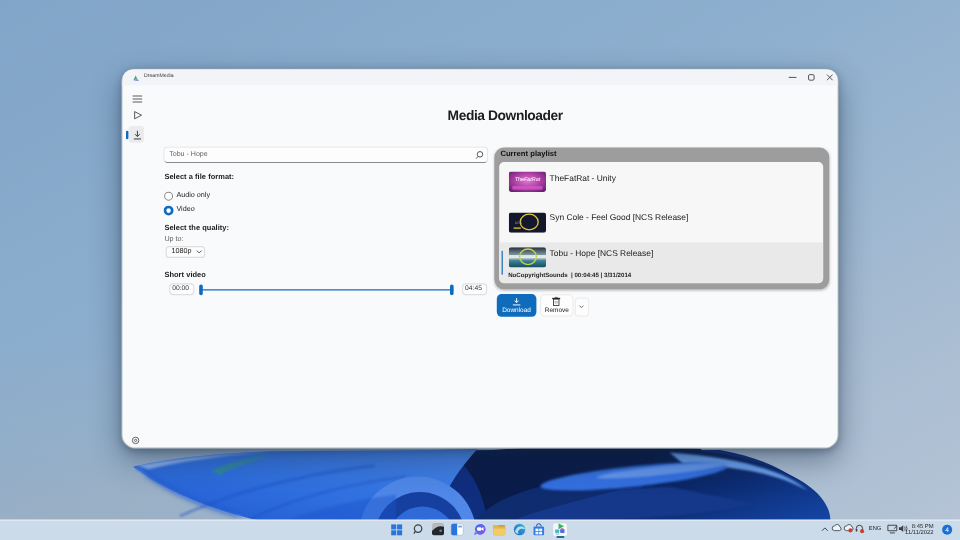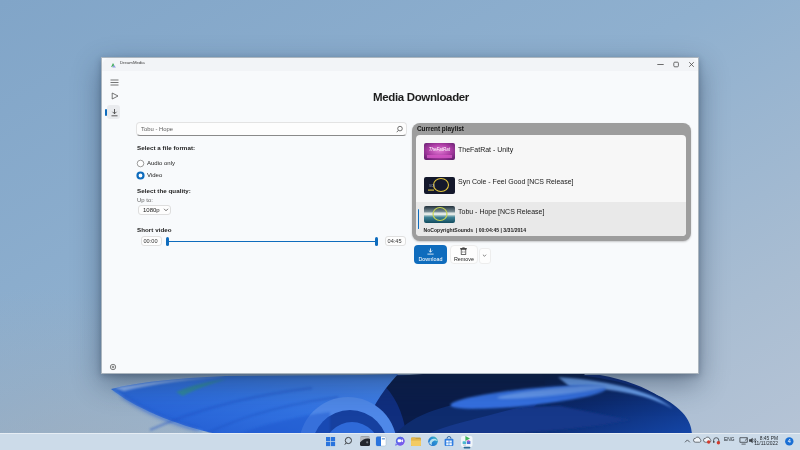--- a/index.html
+++ b/index.html
@@ -2,21 +2,21 @@
 <html><head>
 <meta charset="utf-8">
 <style>
   html,body{margin:0;padding:0;width:800px;height:450px;overflow:hidden;
     font-family:"Liberation Sans",sans-serif;}
   *{box-sizing:border-box;}
   .abs{position:absolute;}
   #wall{position:absolute;left:0;top:0;}
   
   #win{position:absolute;left:101px;top:57px;width:598px;height:317px;
-    background:#f8fafc;border-radius:0;
+    background:#f8fafc;border-radius:12px;
     box-shadow:0 10px 26px rgba(20,35,60,.42), 0 2px 6px rgba(20,35,60,.28);
     border:1px solid rgba(110,125,140,.55);}
   #titlebar{position:absolute;left:0;top:0;right:0;height:13px;
     background:#f2f4f7;border-radius:8px 8px 0 0;}
   #apptitle{position:absolute;left:17.5px;font-size:8.6px;color:#3a3a3a;
     transform:scale(.5);transform-origin:0 0;width:200px;top:2.2px;}
   
   #sidebar{position:absolute;left:0;top:13px;width:20px;bottom:0;}
   
   .lab{position:absolute;font-weight:bold;font-size:6.2px;color:#1a1a1a;letter-spacing:.05px;}

